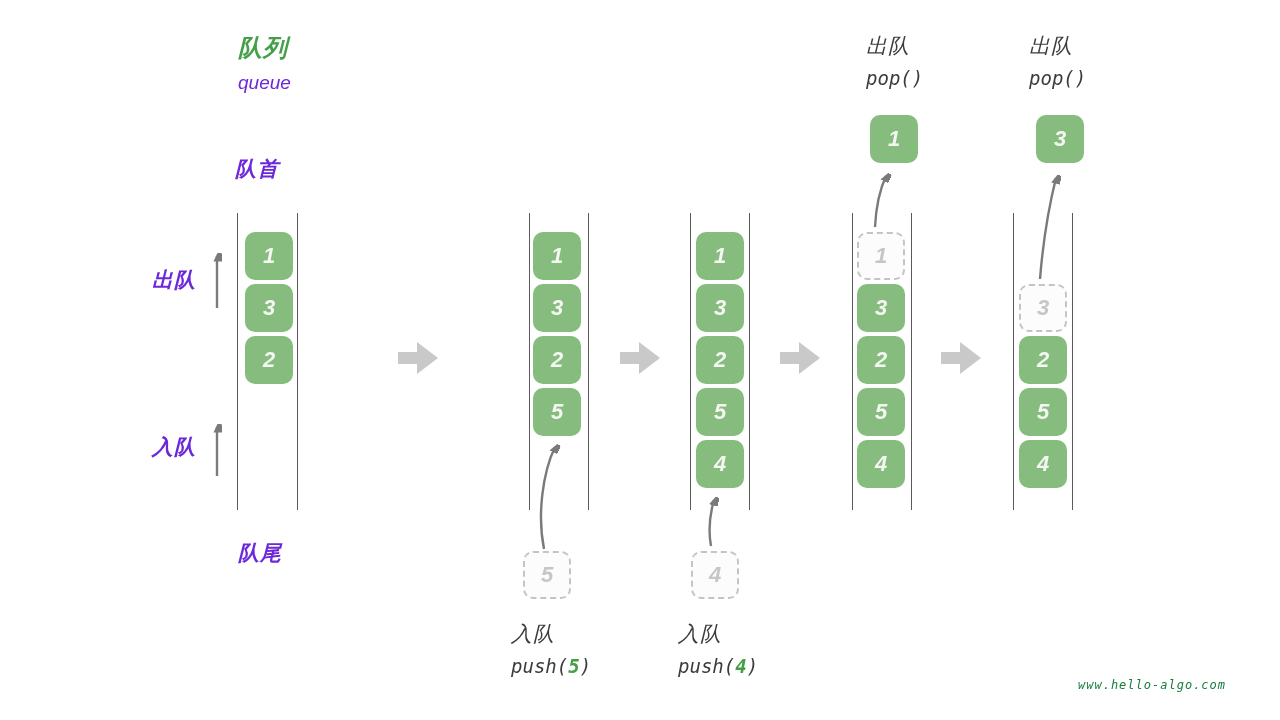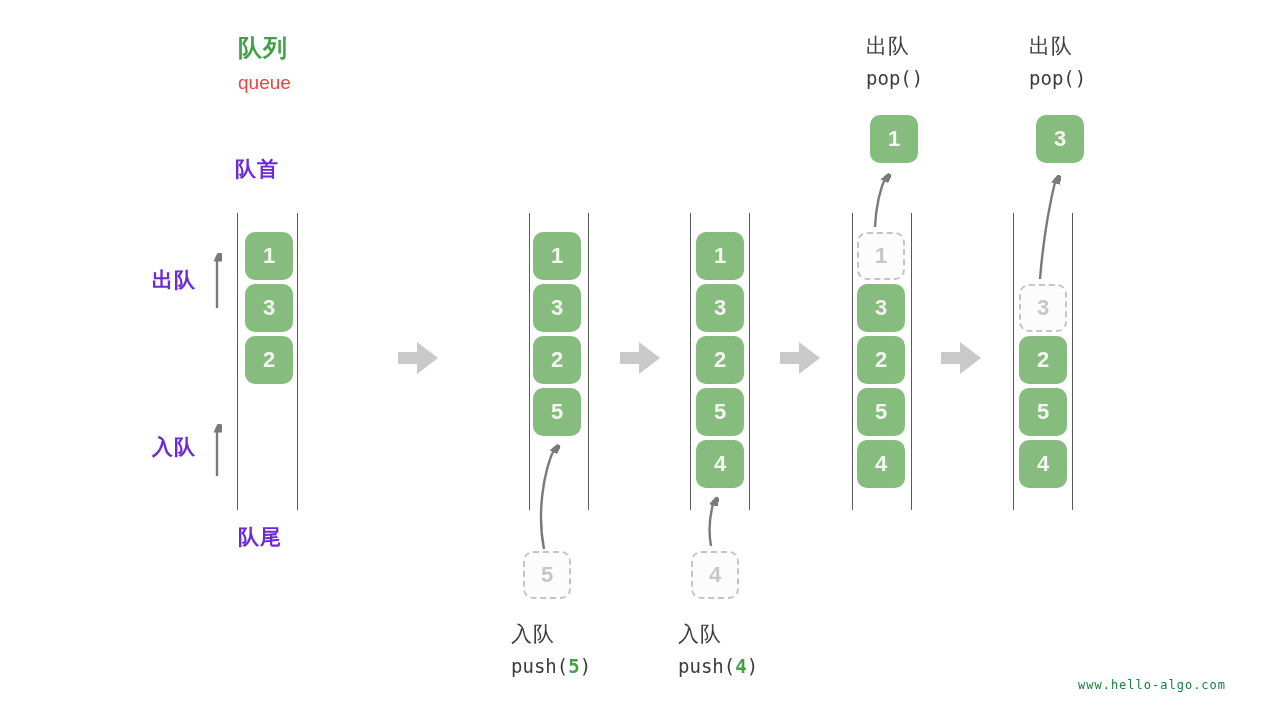--- a/index.html
+++ b/index.html
@@ -1,23 +1,23 @@
 <!DOCTYPE html>
 <html><head>
 <meta charset="utf-8">
 <style>
   html,body{margin:0;padding:0;background:#ffffff;}
   #canvas{
     position:relative;width:1280px;height:720px;background:#ffffff;overflow:hidden;
-    font-family:"Liberation Sans",sans-serif;color:#3f3f3f;
+    font-family:"Liberation Sans",sans-serif;color:#3f3f3f;font-style:italic;
   }
   .abs{position:absolute;}
   
   .title-zh{font-size:24px;font-weight:700;color:#43A047;letter-spacing:1px;}
-  .title-en{font-size:19px;color:#ef4444;margin-top:8px;}
+  .title-en{font-size:19px;color:#6d28d9;margin-top:8px;}
   
   .side-label{font-size:21px;font-weight:700;color:#6d28d9;letter-spacing:1px;}
   
   .col{
     position:absolute;top:213px;height:297px;
     border-left:1.5px solid #5a5a5a;border-right:1.5px solid #5a5a5a;
   }
   
   .cell{
     position:absolute;width:48px;height:48px;border-radius:10px;
@@ -43,21 +43,21 @@
 <body>
 
 <div id="canvas">
 
   <div class="abs" style="left:238px;top:32px;">
     <div class="title-zh">队列</div>
     <div class="title-en">queue</div>
   </div>
 
   <div class="abs side-label" style="left:235px;top:155px;">队首</div>
-  <div class="abs side-label" style="left:238px;top:523px;">队尾</div>
+  <div class="abs side-label" style="left:238px;top:539px;">队尾</div>
   <div class="abs side-label" style="left:152px;top:266px;">出队</div>
   <div class="abs side-label" style="left:152px;top:433px;">入队</div>
 
   <div class="col" style="left:237px;width:59px;"></div>
   <div class="col" style="left:529px;width:58px;"></div>
   <div class="col" style="left:690px;width:58px;"></div>
   <div class="col" style="left:852px;width:58px;"></div>
   <div class="col" style="left:1013px;width:58px;"></div>
 
   <div class="cell" style="left:245px;top:232px;">1</div>

